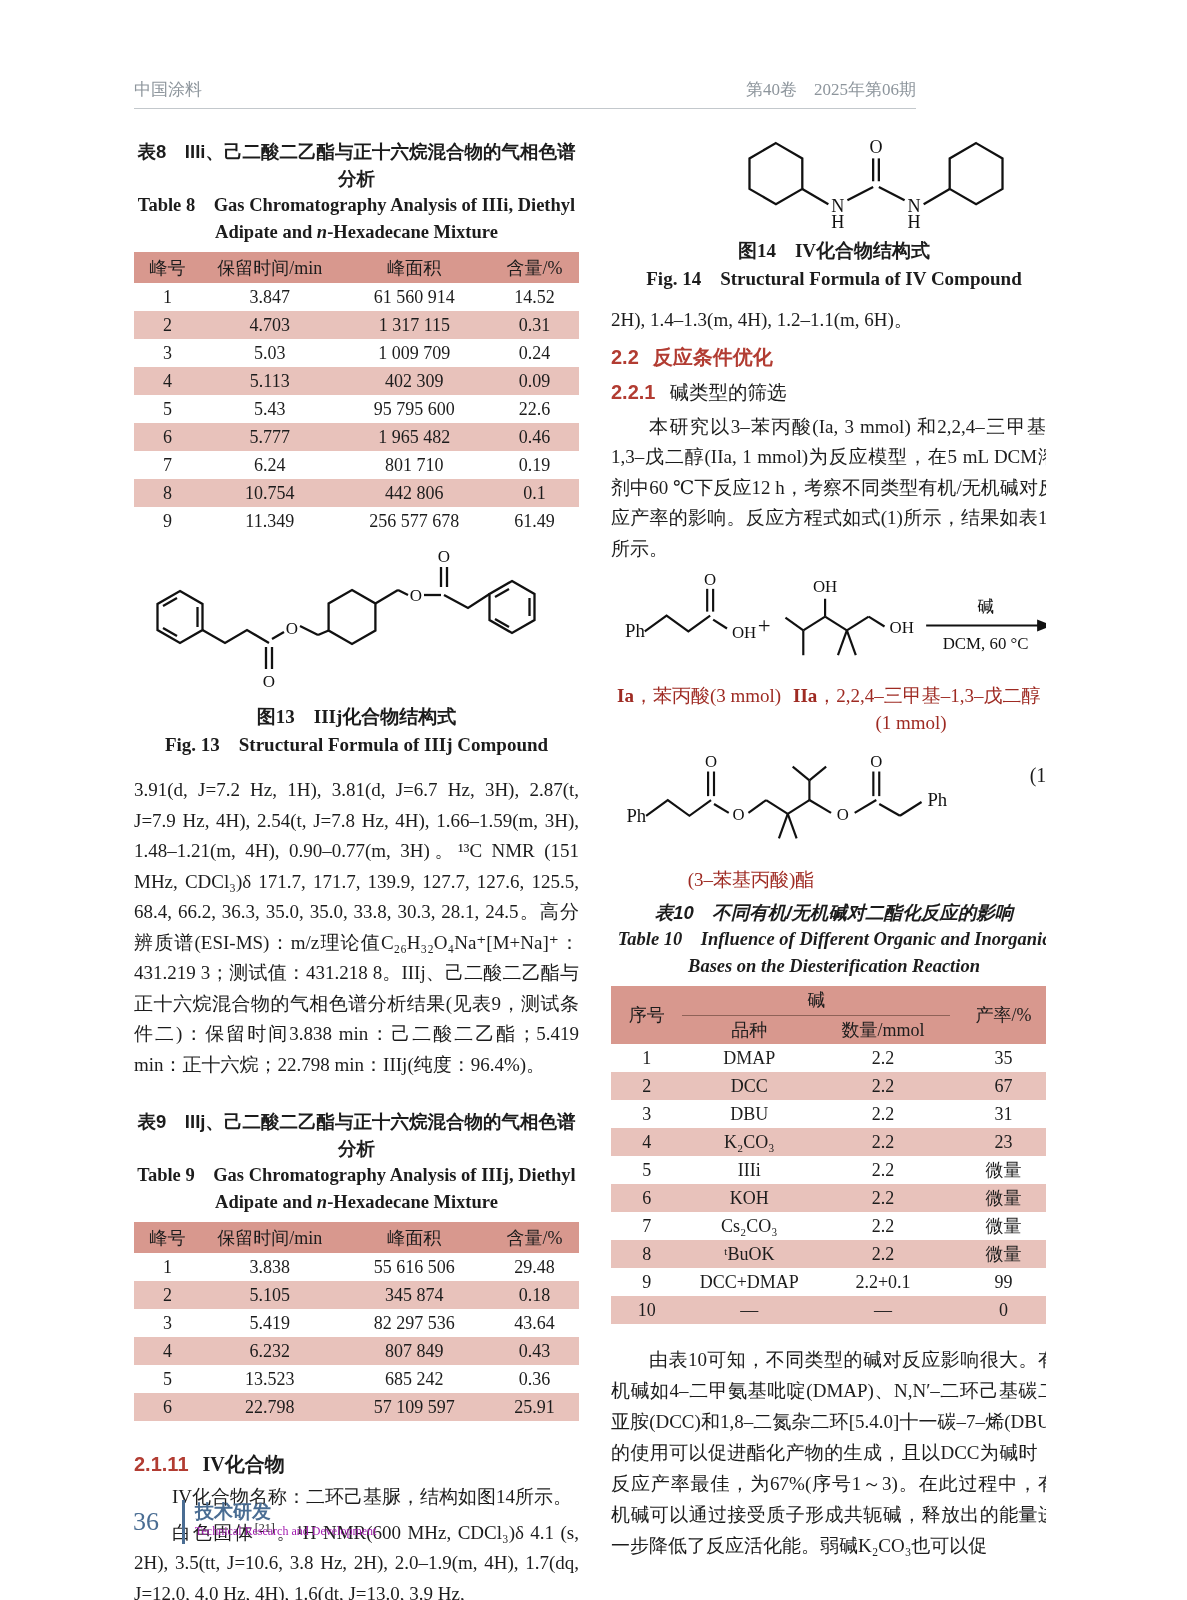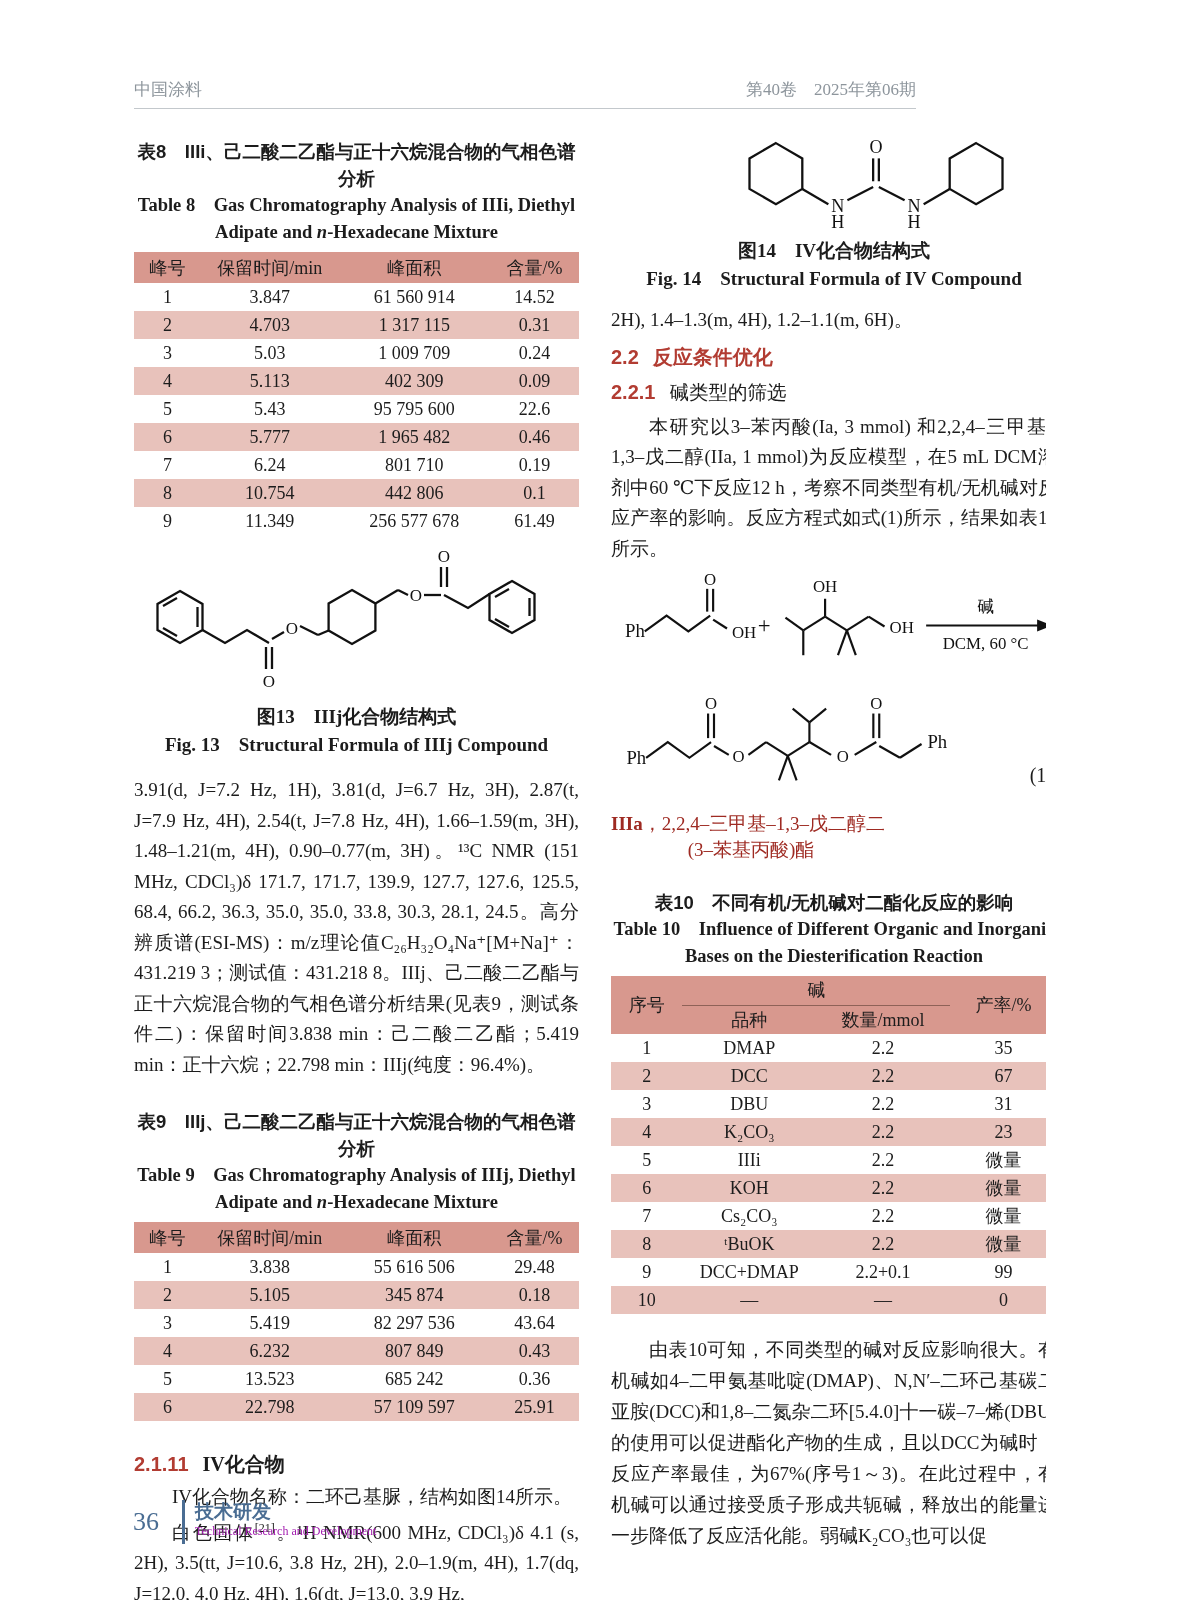--- a/index.html
+++ b/index.html
@@ -316,20 +316,25 @@
         <text x="14" y="66" font-size="19">Ph</text>
         <text x="100" y="13" font-size="17" text-anchor="middle">O</text>
         <text x="122" y="67" font-size="17">OH</text>
         <text x="148" y="62" font-size="23">+</text>
         <text x="216" y="20" font-size="17" text-anchor="middle">OH</text>
         <text x="281" y="62" font-size="17">OH</text>
         <text x="378" y="40" font-size="17" text-anchor="middle">碱</text>
         <text x="378" y="78" font-size="17" text-anchor="middle">DCM, 60 °C</text>
       </svg>
 
+      <div style="position:relative;height:58px;">
+        <span class="red-lab" style="position:absolute;left:6px;top:0;"><b>Ia</b><span>，苯丙酸(3 mmol)</span></span>
+        <span class="red-lab" style="position:absolute;left:182px;top:0;"><b>IIa</b><span>，2,2,4–三甲基–1,3–戊二醇</span></span>
+        <span class="red-lab" style="position:absolute;left:230px;top:29px;width:140px;text-align:center;">(1 mmol)</span>
+      </div>
 
       <svg width="446" height="120" viewBox="0 0 450 122" style="margin-top:2px;">
         <g stroke="#111" stroke-width="2.2" fill="none">
           <polyline points="34,74 56,58 78,74 100,58"></polyline>
           <line x1="97" y1="54" x2="97" y2="29"></line>
             <line x1="103" y1="54" x2="103" y2="29"></line>
           <line x1="103" y1="62" x2="118" y2="71"></line>
           <line x1="138" y1="71" x2="156" y2="58"></line>
           <line x1="156" y1="58" x2="178" y2="72"></line>
           <line x1="178" y1="72" x2="169" y2="97"></line>
@@ -349,26 +354,25 @@
         <text x="100" y="24" font-size="17" text-anchor="middle">O</text>
         <text x="128" y="78" font-size="17" text-anchor="middle">O</text>
         <text x="234" y="78" font-size="17" text-anchor="middle">O</text>
         <text x="268" y="24" font-size="17" text-anchor="middle">O</text>
         <text x="320" y="64" font-size="19">Ph</text>
       </svg>
 
       <span class="eq-no" style="right:4px;top:200px;">(1)</span>
 
       <div>
-        <div class="red-lab" style="margin-top:2px;"><b>IIIa</b><span>，2,2,4–三甲基–1,3–戊二醇二</span></div>
         <div class="red-lab" style="width:280px;text-align:center;">(3–苯基丙酸)酯</div>
       </div>
     </div>
 
-    <div class="tbl-cap" style="margin-top:26px;">
+    <div class="tbl-cap" style="margin-top:6px;font-style:italic;">
       <div class="cn">表10　不同有机/无机碱对二酯化反应的影响</div>
       <div class="en">Table 10　Influence of Different Organic and Inorganic</div>
       <div class="en">Bases on the Diesterification Reaction</div>
     </div>
 
     <table class="t10" style="margin-top:6px;">
       <colgroup>
           <col>
           <col>
           <col>

